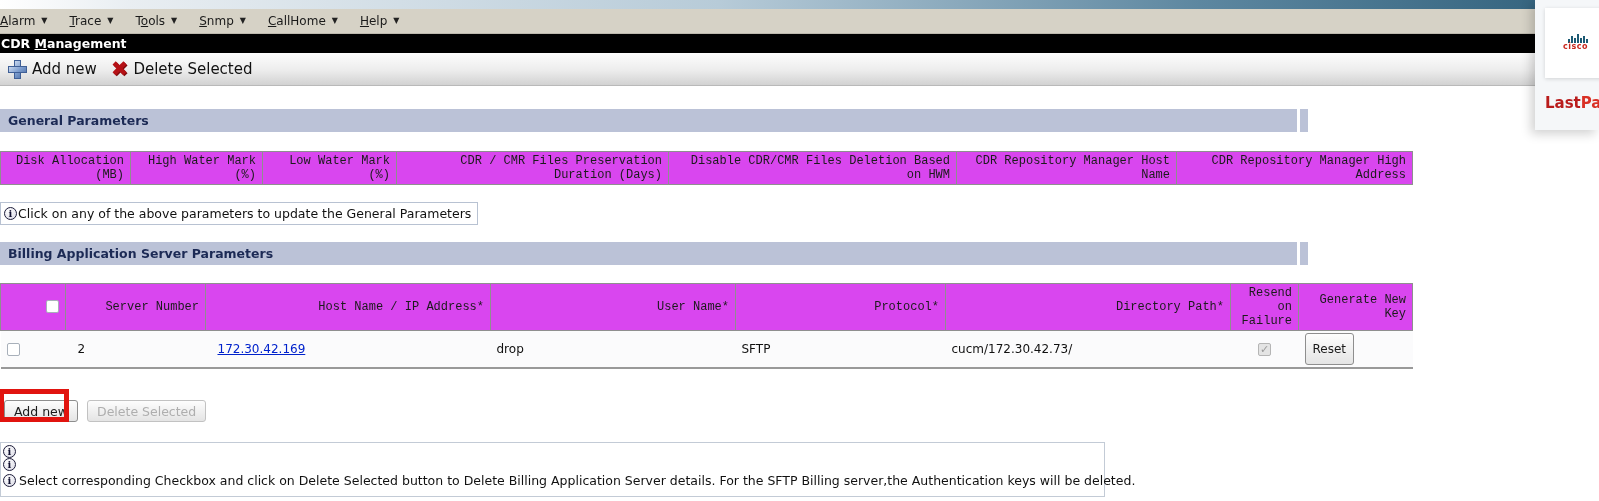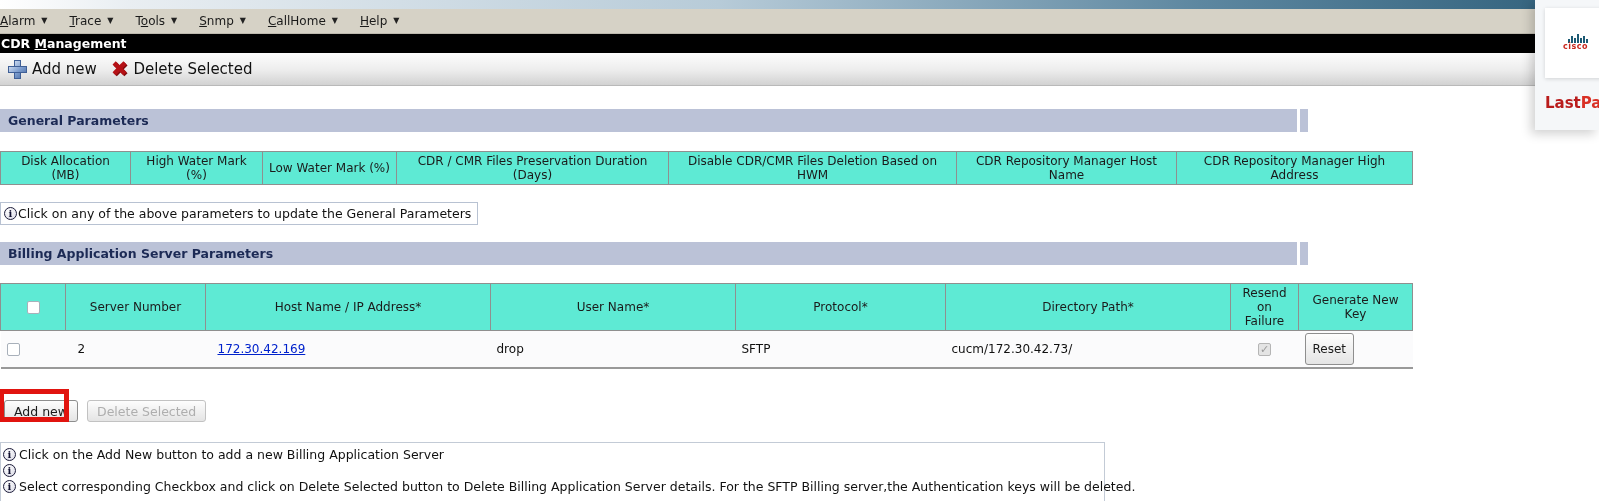--- a/index.html
+++ b/index.html
@@ -38,22 +38,22 @@
   .content { position:relative; width:100%; }
 
   
   .section-wrap { display:flex; width:1308px; margin-top:0; }
   .section-bar { flex:1; height:23px; background:#bbc2d7; color:#1c2a55; font-weight:bold;
     font-size:12.5px; display:flex; align-items:center; padding-left:8px; }
   .section-cap { width:8px; height:23px; background:#bbc2d7; margin-left:3px; }
 
   
   table.grid { border-collapse:collapse; width:1412px; table-layout:fixed; }
-  table.grid th { background:#5eead4; border:1px solid #8f8f8f; font-weight:normal;
-    font-size:12px; color:#1b1b1b; text-align:center; padding:2px 6px; vertical-align:middle; }
+  table.grid th { background:#d946ef; border:1px solid #8f8f8f; font-weight:normal;
+    font-size:12px; color:#1b1b1b; text-align:right; padding:2px 6px; vertical-align:middle;font-family:Liberation Mono, monospace; }
   table.grid td { font-size:12px; color:#111; padding:2px 6px; vertical-align:middle;
     background:#fbfbfc; }
   table.grid tr.vrow { border-bottom:2px solid #999; }
   .gen-table th { height:22px; }
   .gen-table td { height:21px; }
   .bill-table th { height:38px; }
   .bill-table td { height:25px; }
   a.val-link { color:#0022cc; text-decoration:underline; cursor:pointer; }
 
   
@@ -227,21 +227,20 @@
 
   <div class="btn-row">
     <div class="annotation-box"></div>
     <button class="push-btn" style="margin-left:4px;">Add new</button>
     <button class="push-btn disabled" style="margin-left:9px;">Delete Selected</button>
   </div>
 
   <div class="notes-box">
     <div class="note-line">
       <span class="info-icon">i</span>
-      <span>Click on the Add New button to add a new Billing Application Server</span>
     </div>
     <div class="note-line">
       <span class="info-icon">i</span>
     </div>
     <div class="note-line">
       <span class="info-icon">i</span>
       <span>Select corresponding Checkbox and click on Delete Selected button to Delete Billing Application Server details. For the SFTP Billing server,the Authentication keys will be deleted.</span>
     </div>
 
   </div>

